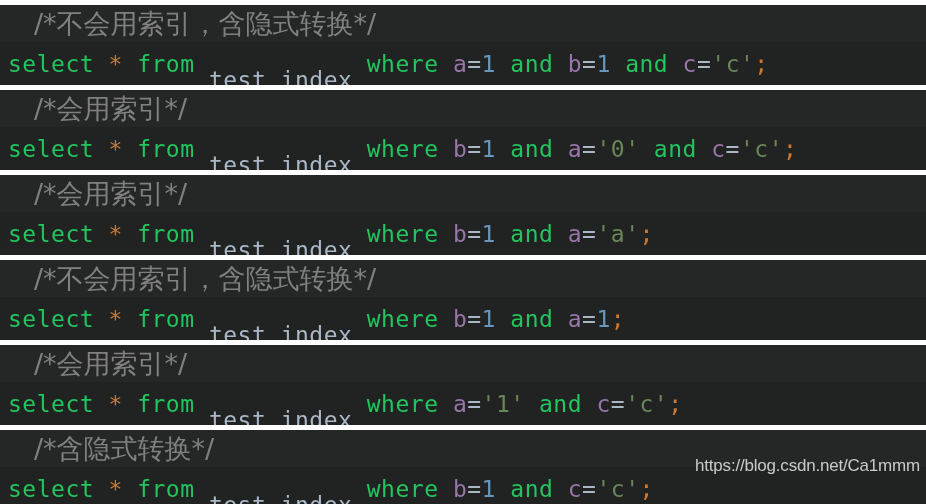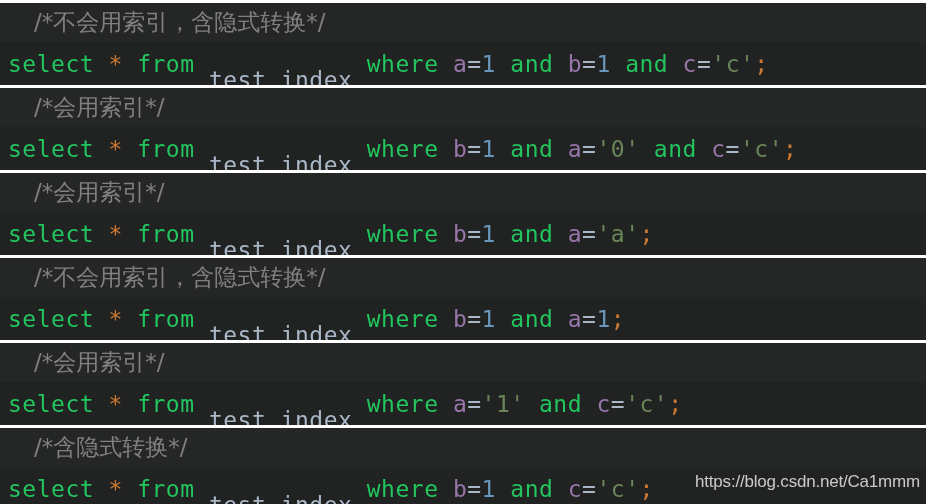--- a/index.html
+++ b/index.html
@@ -25,24 +25,24 @@
     box-sizing: border-box;
     padding-left: 8px;
     white-space: pre;
     display: flex;
     align-items: center;
     overflow: hidden;
   }
   .line.comment {
     height: 42px;
     background: #252626;
-    font-size: 23px;
+    font-size: 27px;
     color: #808080;
     font-family: "DejaVu Sans", sans-serif;
-    border-top: 3px solid #ffffff;
+    border-top: 5px solid #ffffff;
     padding-left: 34px;
   }
   .line.sql {
     height: 43px;
     background: #212222;
     font-size: 23px;
     letter-spacing: 0.5px;
   }
   
   .kw   { color: #22c55e; }
@@ -50,21 +50,21 @@
   .tbl  { color: #a9b7c6; margin-top: 32px; }
   .num  { color: #6897bb; }
   .str  { color: #6a8759; }
   .op   { color: #a9b7c6; }
   .punc { color: #cc7832; }
   .star { color: #cc7832; }
 
   .watermark {
     position: absolute;
     right: 6px;
-    bottom: 12px;
+    bottom: 28px;
     font-family: "Liberation Sans", sans-serif;
     font-size: 17px;
     color: #d8d8d8;
     opacity: 0.92;
     letter-spacing: -0.2px;
     pointer-events: none;
   }
 </style>
 </head>
 <body>

